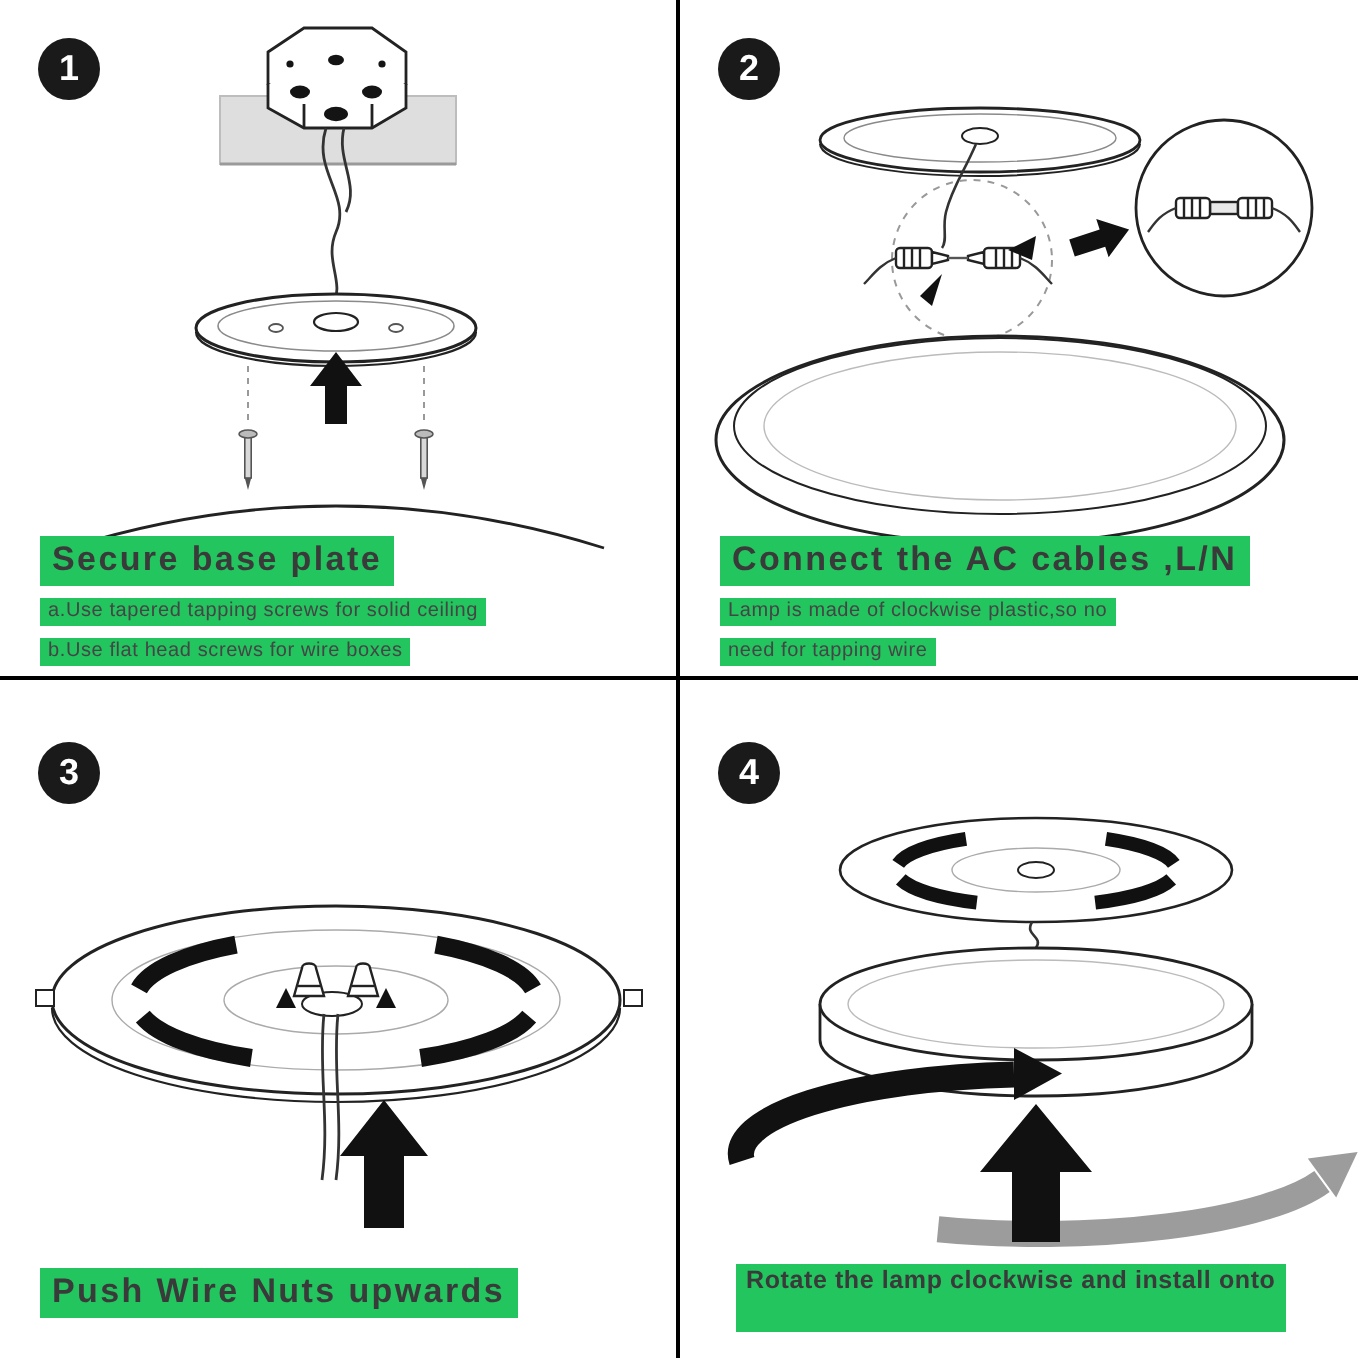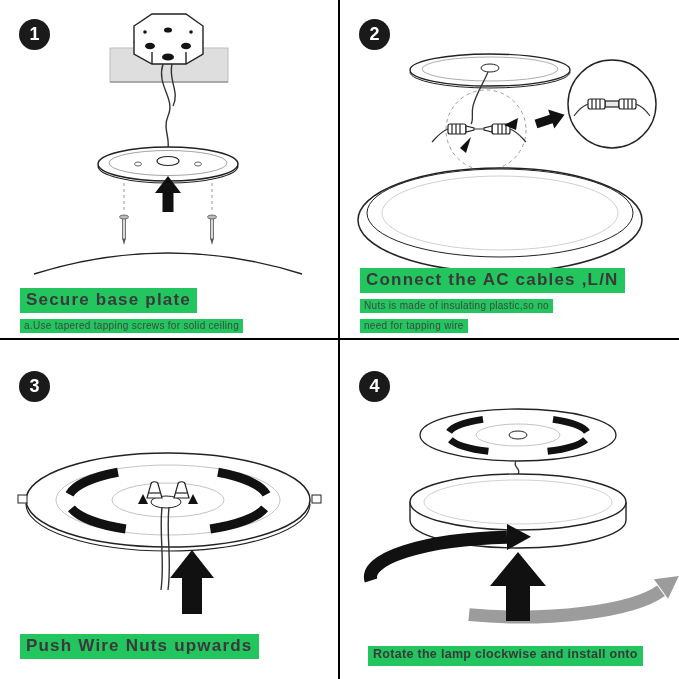--- a/index.html
+++ b/index.html
@@ -31,21 +31,21 @@
   .caption { position:absolute; left:20px; right:6px; z-index:2; }
   .p1 .caption, .p2 .caption { bottom:5px; }
   .p3 .caption { bottom:20px; }
   .p4 .caption { left:28px; bottom:13px; }
 
   .hl { display:inline-block; background:#22c55e; color:#3a3a3a; }
   .cap-title .hl { font-size:17px; font-weight:bold; letter-spacing:1.2px; padding:2px 6px 3px; }
   .cap-sub { margin-top:2px; }
   .cap-sub .hl { font-size:10px; letter-spacing:0.3px; padding:1px 4px 2px; color:#454545; }
   .p4 .cap-line { margin-top:2px; }
-  .p4 .cap-line .hl { font-size:12.5px; font-weight:bold; letter-spacing:0.3px; padding:1px 5px 5px; }
+  .p4 .cap-line .hl { font-size:12.5px; font-weight:bold; letter-spacing:0.3px; padding:1px 5px 19px; }
 </style>
 </head>
 <body>
 
 <div class="sheet">
 
   <div class="panel p1">
     <svg class="illus" width="339" height="276" viewBox="0 0 339 276">
       <g>
         <rect x="110" y="48" width="118" height="34" fill="#dedede" stroke="#bdbdbd" stroke-width="1"></rect>
@@ -91,20 +91,21 @@
         <ellipse cx="212" cy="217" rx="4.5" ry="2" fill="#bbbbbb" stroke="#555555" stroke-width="0.8"></ellipse>
       </g>
       <path d="M34,274 Q168,232 302,274" fill="none" stroke="#222222" stroke-width="1.4"></path>
     </svg>
 
     <div class="badge">1</div>
 
     <div class="caption">
       <div class="cap-title"><span class="hl">Secure base plate</span></div>
       <div class="cap-sub"><span class="hl">a.Use tapered tapping screws for solid ceiling</span></div>
+      <div class="cap-sub"><span class="hl">b.Use flat head screws for wire boxes</span></div>
     </div>
   </div>
 
   <div class="panel p2">
     <svg class="illus" width="339" height="274" viewBox="0 0 339 274">
       <g>
         <ellipse cx="150" cy="70" rx="80" ry="16" fill="#ffffff" stroke="#222222" stroke-width="1.4"></ellipse>
         <path d="M70,72 A80,16 0 0 0 230,72" fill="none" stroke="#222222" stroke-width="1"></path>
         <ellipse cx="150" cy="69" rx="68" ry="12" fill="none" stroke="#8a8a8a" stroke-width="0.7"></ellipse>
         <ellipse cx="150" cy="68" rx="9" ry="4" fill="#ffffff" stroke="#222222" stroke-width="1"></ellipse>
@@ -153,21 +154,21 @@
         <ellipse cx="160" cy="220" rx="142" ry="52" fill="#ffffff" stroke="#222222" stroke-width="1.5"></ellipse>
         <ellipse cx="160" cy="213" rx="133" ry="44" fill="#ffffff" stroke="#222222" stroke-width="1"></ellipse>
         <ellipse cx="160" cy="213" rx="118" ry="37" fill="none" stroke="#bbbbbb" stroke-width="0.7"></ellipse>
       </g>
     </svg>
 
     <div class="badge">2</div>
 
     <div class="caption">
       <div class="cap-title"><span class="hl">Connect the AC cables ,L/N</span></div>
-      <div class="cap-sub"><span class="hl">Nuts is made of insulating plastic,so no</span></div>
+      <div class="cap-sub"><span class="hl">Lamp is made of clockwise plastic,so no</span></div>
       <div class="cap-sub"><span class="hl">need for tapping wire</span></div>
     </div>
   </div>
 
   <div class="panel p3">
     <svg class="illus" width="339" height="310" viewBox="0 0 339 310">
       <g>
         <ellipse cx="168" cy="160" rx="142" ry="47" fill="#ffffff" stroke="#222222" stroke-width="1.5"></ellipse>
         <path d="M26,164 A142,47 0 0 0 310,164" fill="none" stroke="#222222" stroke-width="1.1"></path>
         <rect x="18" y="155" width="9" height="8" fill="#ffffff" stroke="#222222" stroke-width="1"></rect>

